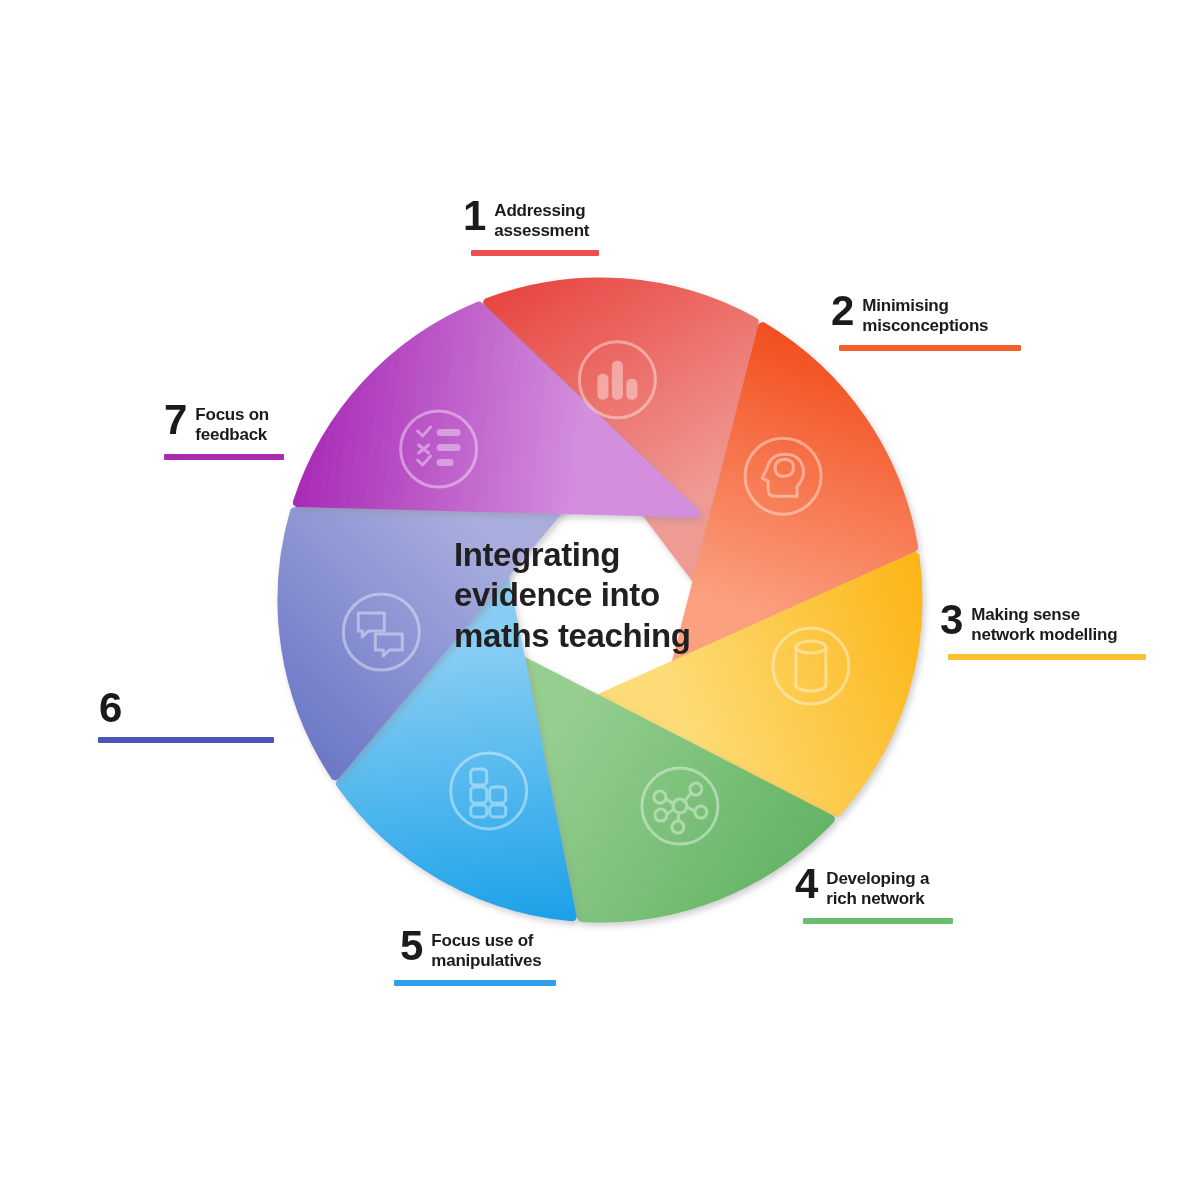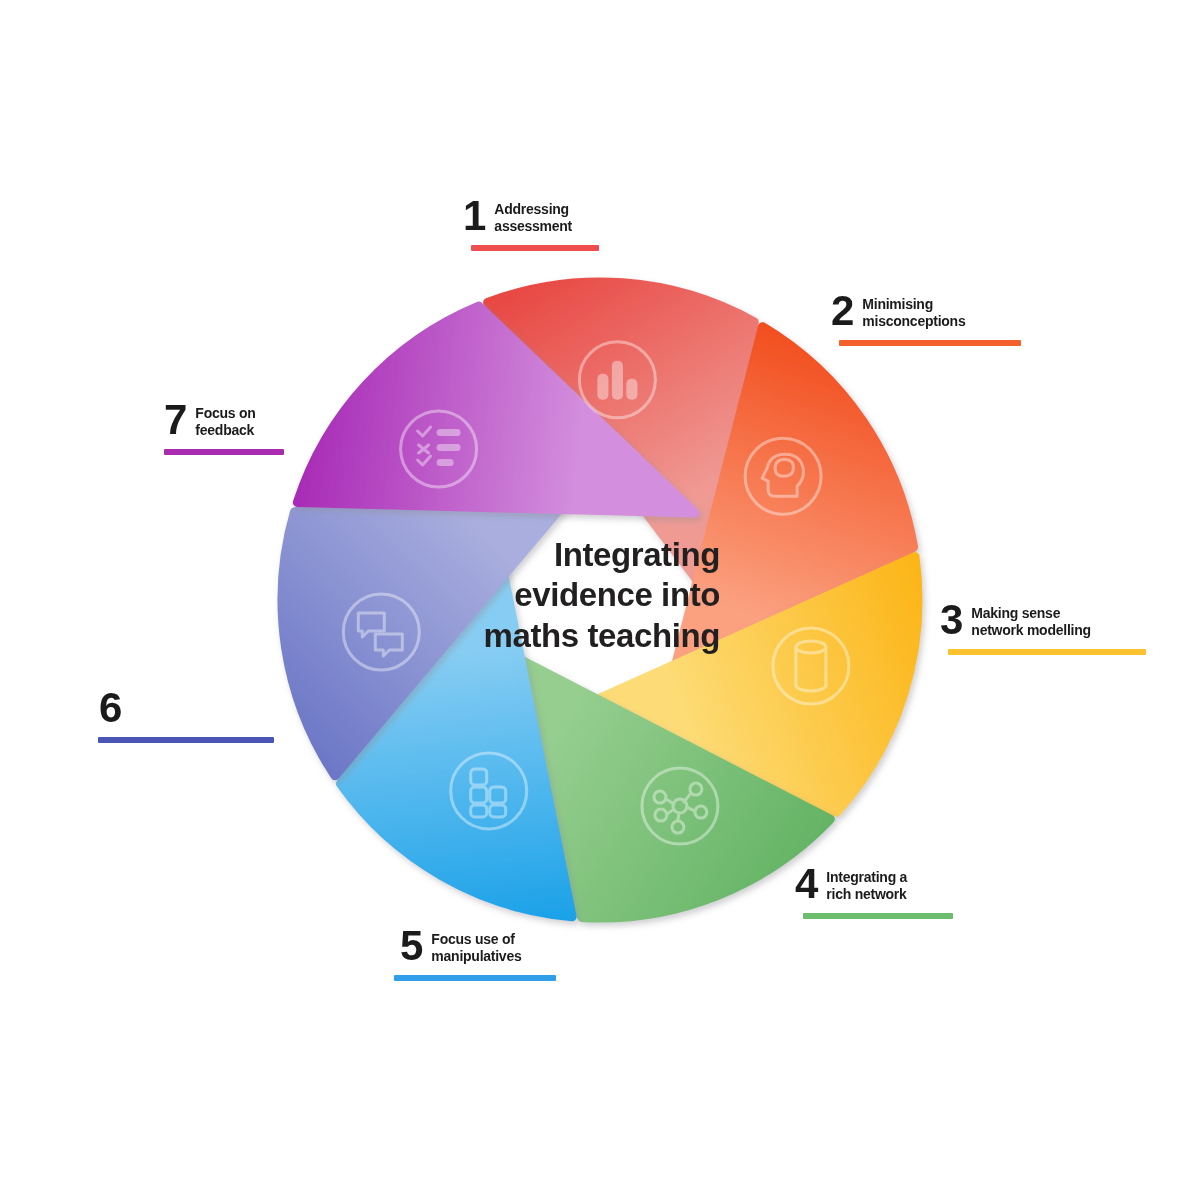--- a/index.html
+++ b/index.html
@@ -26,24 +26,24 @@
   #wheel {
     position: absolute;
     left: 0; top: 0;
     width: 1200px;
     height: 1200px;
   }
 
   
   .center-title {
     position: absolute;
-    left: 430px;
+    left: 454px;
     top: 535px;
     width: 290px;
-    text-align: right;
+    text-align: left;
     font-family: "Liberation Sans", sans-serif;
     font-weight: bold;
     font-size: 33px;
     line-height: 1.22;
     color: #211f1f;
     letter-spacing: -0.4px;
     white-space: pre-line;
   }
 
   
@@ -62,21 +62,21 @@
     font-size: 42px;
     line-height: 0.92;
     color: #1b1b1b;
     flex: 0 0 auto;
     letter-spacing: -1px;
     margin-top: -3px;
   }
   .label-text {
     font-family: "Liberation Sans", sans-serif;
     font-weight: bold;
-    font-size: 14px;
+    font-size: 17px;
     line-height: 1.18;
     color: #1b1b1b;
     letter-spacing: -0.25px;
     white-space: pre-line;
     padding-top: 1px;
   }
   .label-rule {
     height: 6px;
     border-radius: 1px;
     margin-top: 9px;
@@ -225,21 +225,21 @@
       <div class="label-num">3</div>
       <div class="label-text">Making sense
 network modelling</div>
     </div>
     <div class="label-rule" style="width: 198px; margin-left: 8px; background: rgb(251, 194, 48);"></div>
   </div>
 
   <div class="label" style="left:795px; top:868px; width:158px;">
     <div class="label-row">
       <div class="label-num">4</div>
-      <div class="label-text">Integrating a
+      <div class="label-text">Developing a
 rich network</div>
     </div>
     <div class="label-rule" style="width: 150px; margin-left: 8px; background: rgb(108, 189, 110);"></div>
   </div>
 
   <div class="label" style="left:400px; top:930px; width:170px;">
     <div class="label-row">
       <div class="label-num">5</div>
       <div class="label-text">Focus use of
 manipulatives</div>

